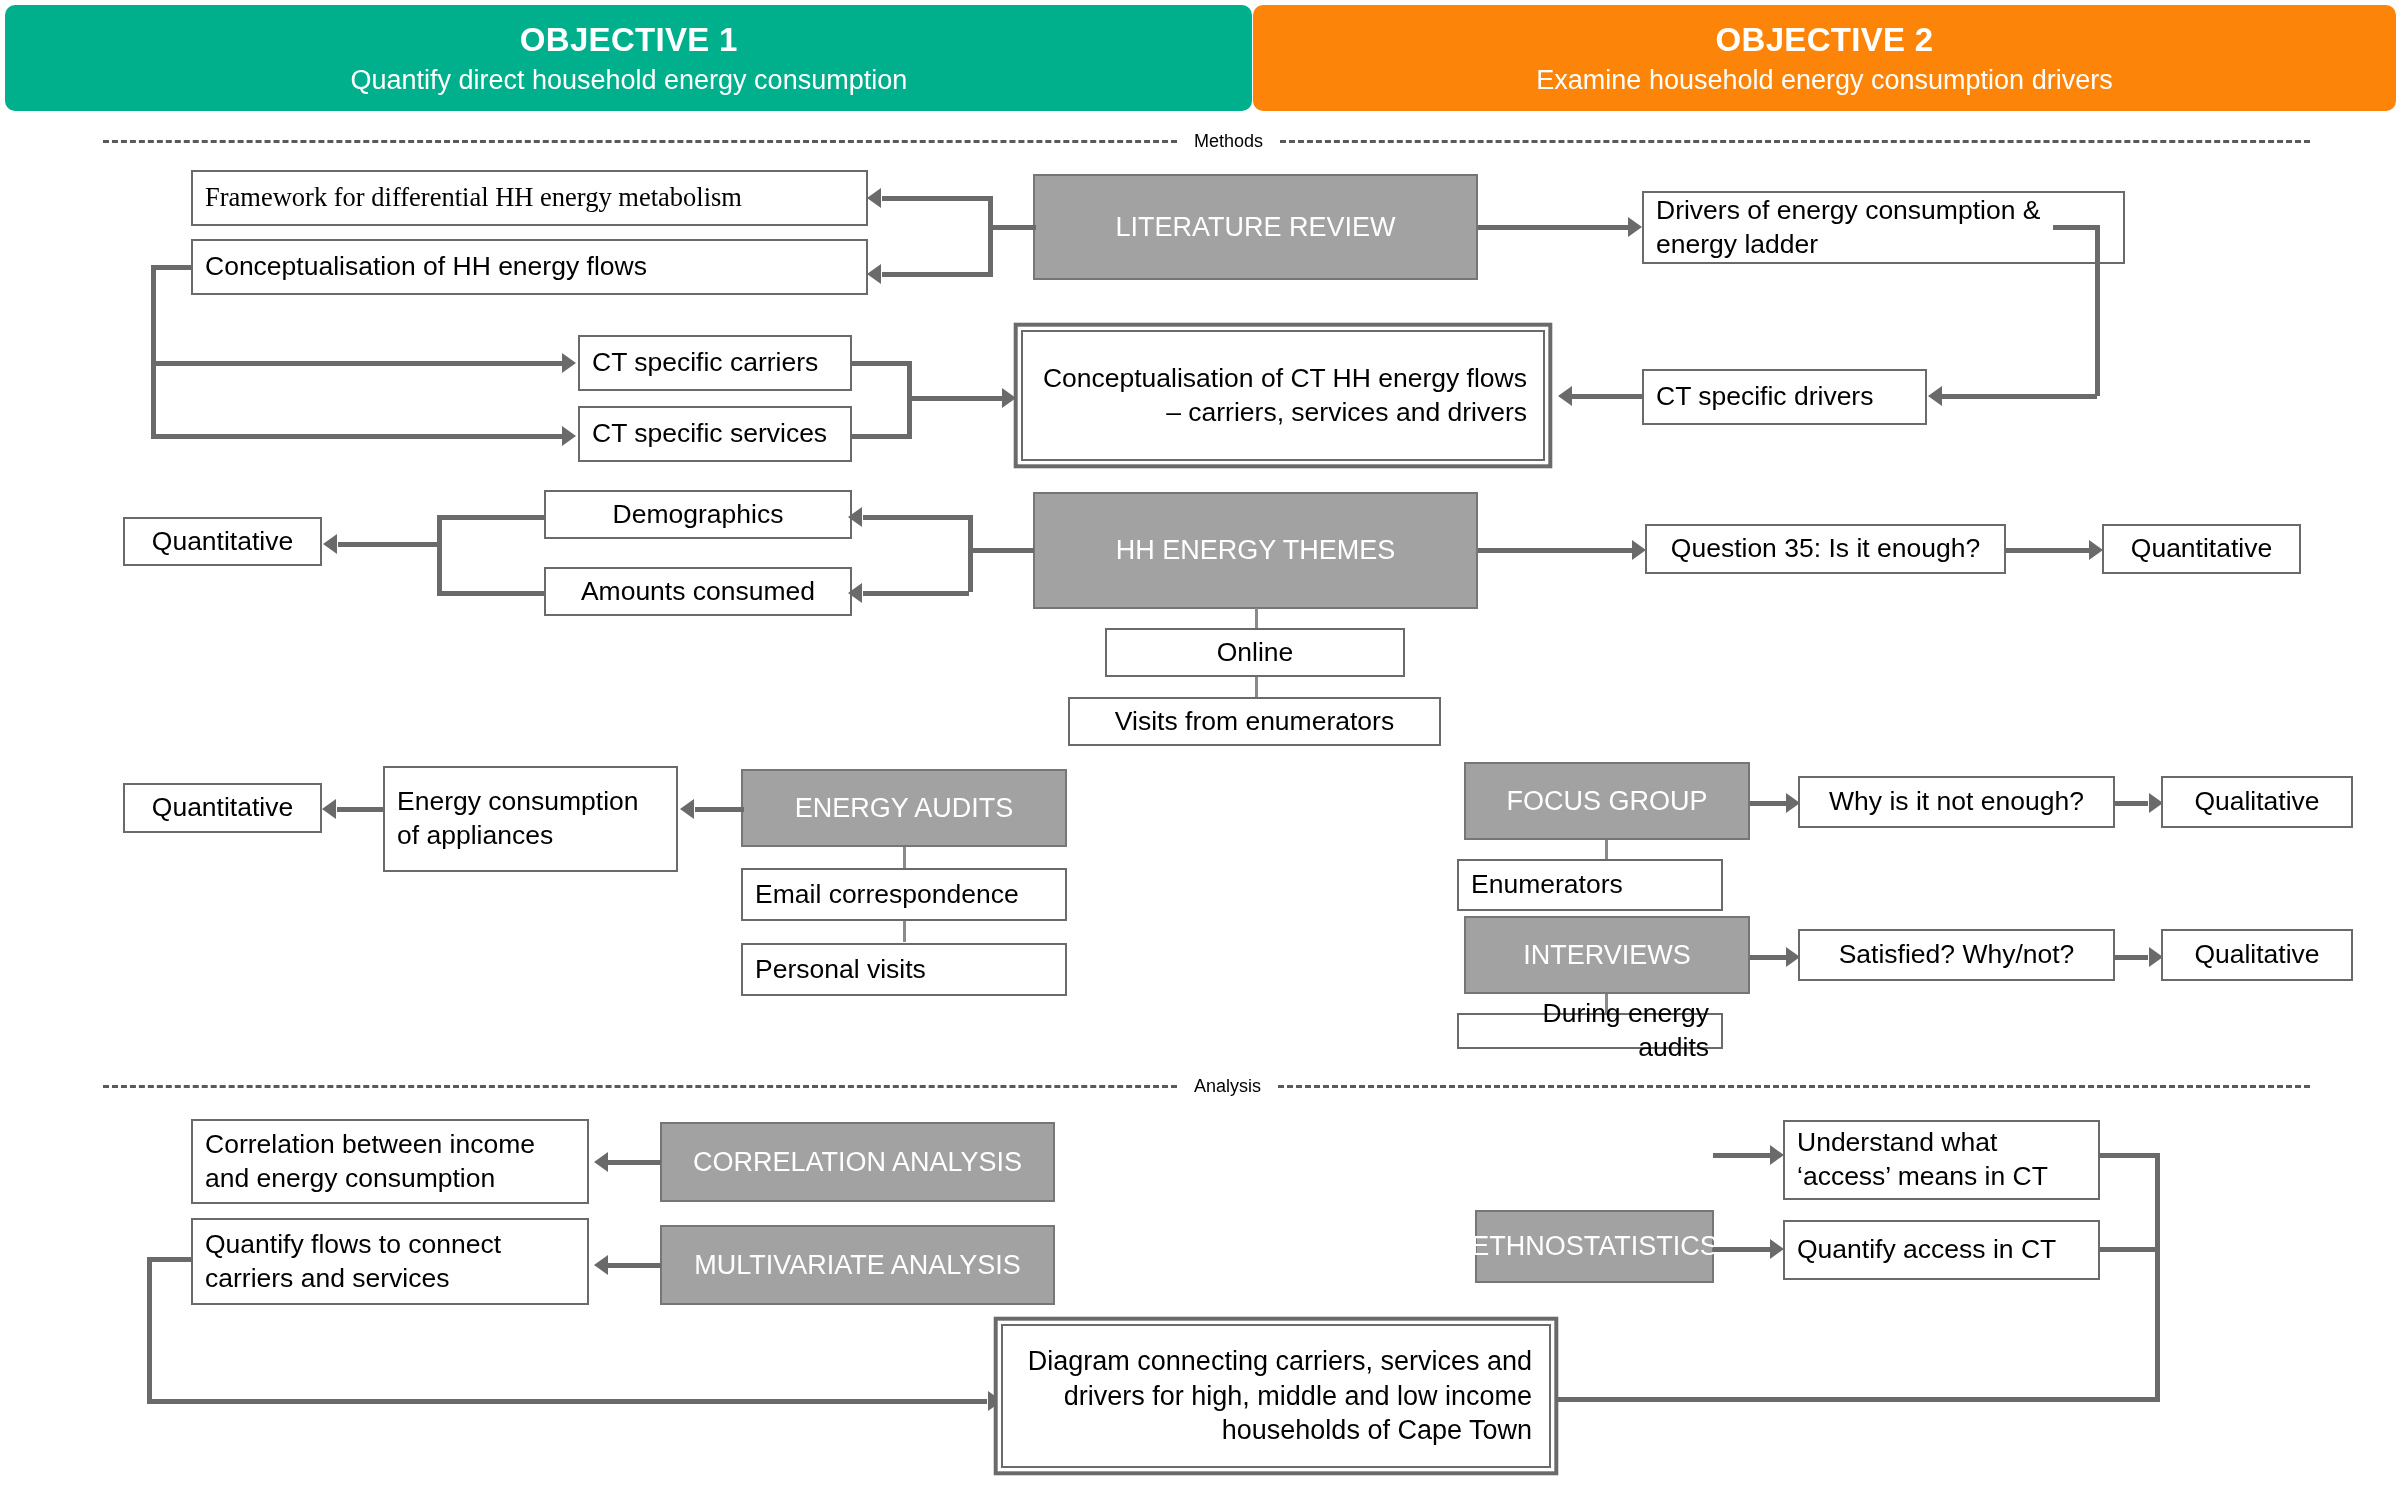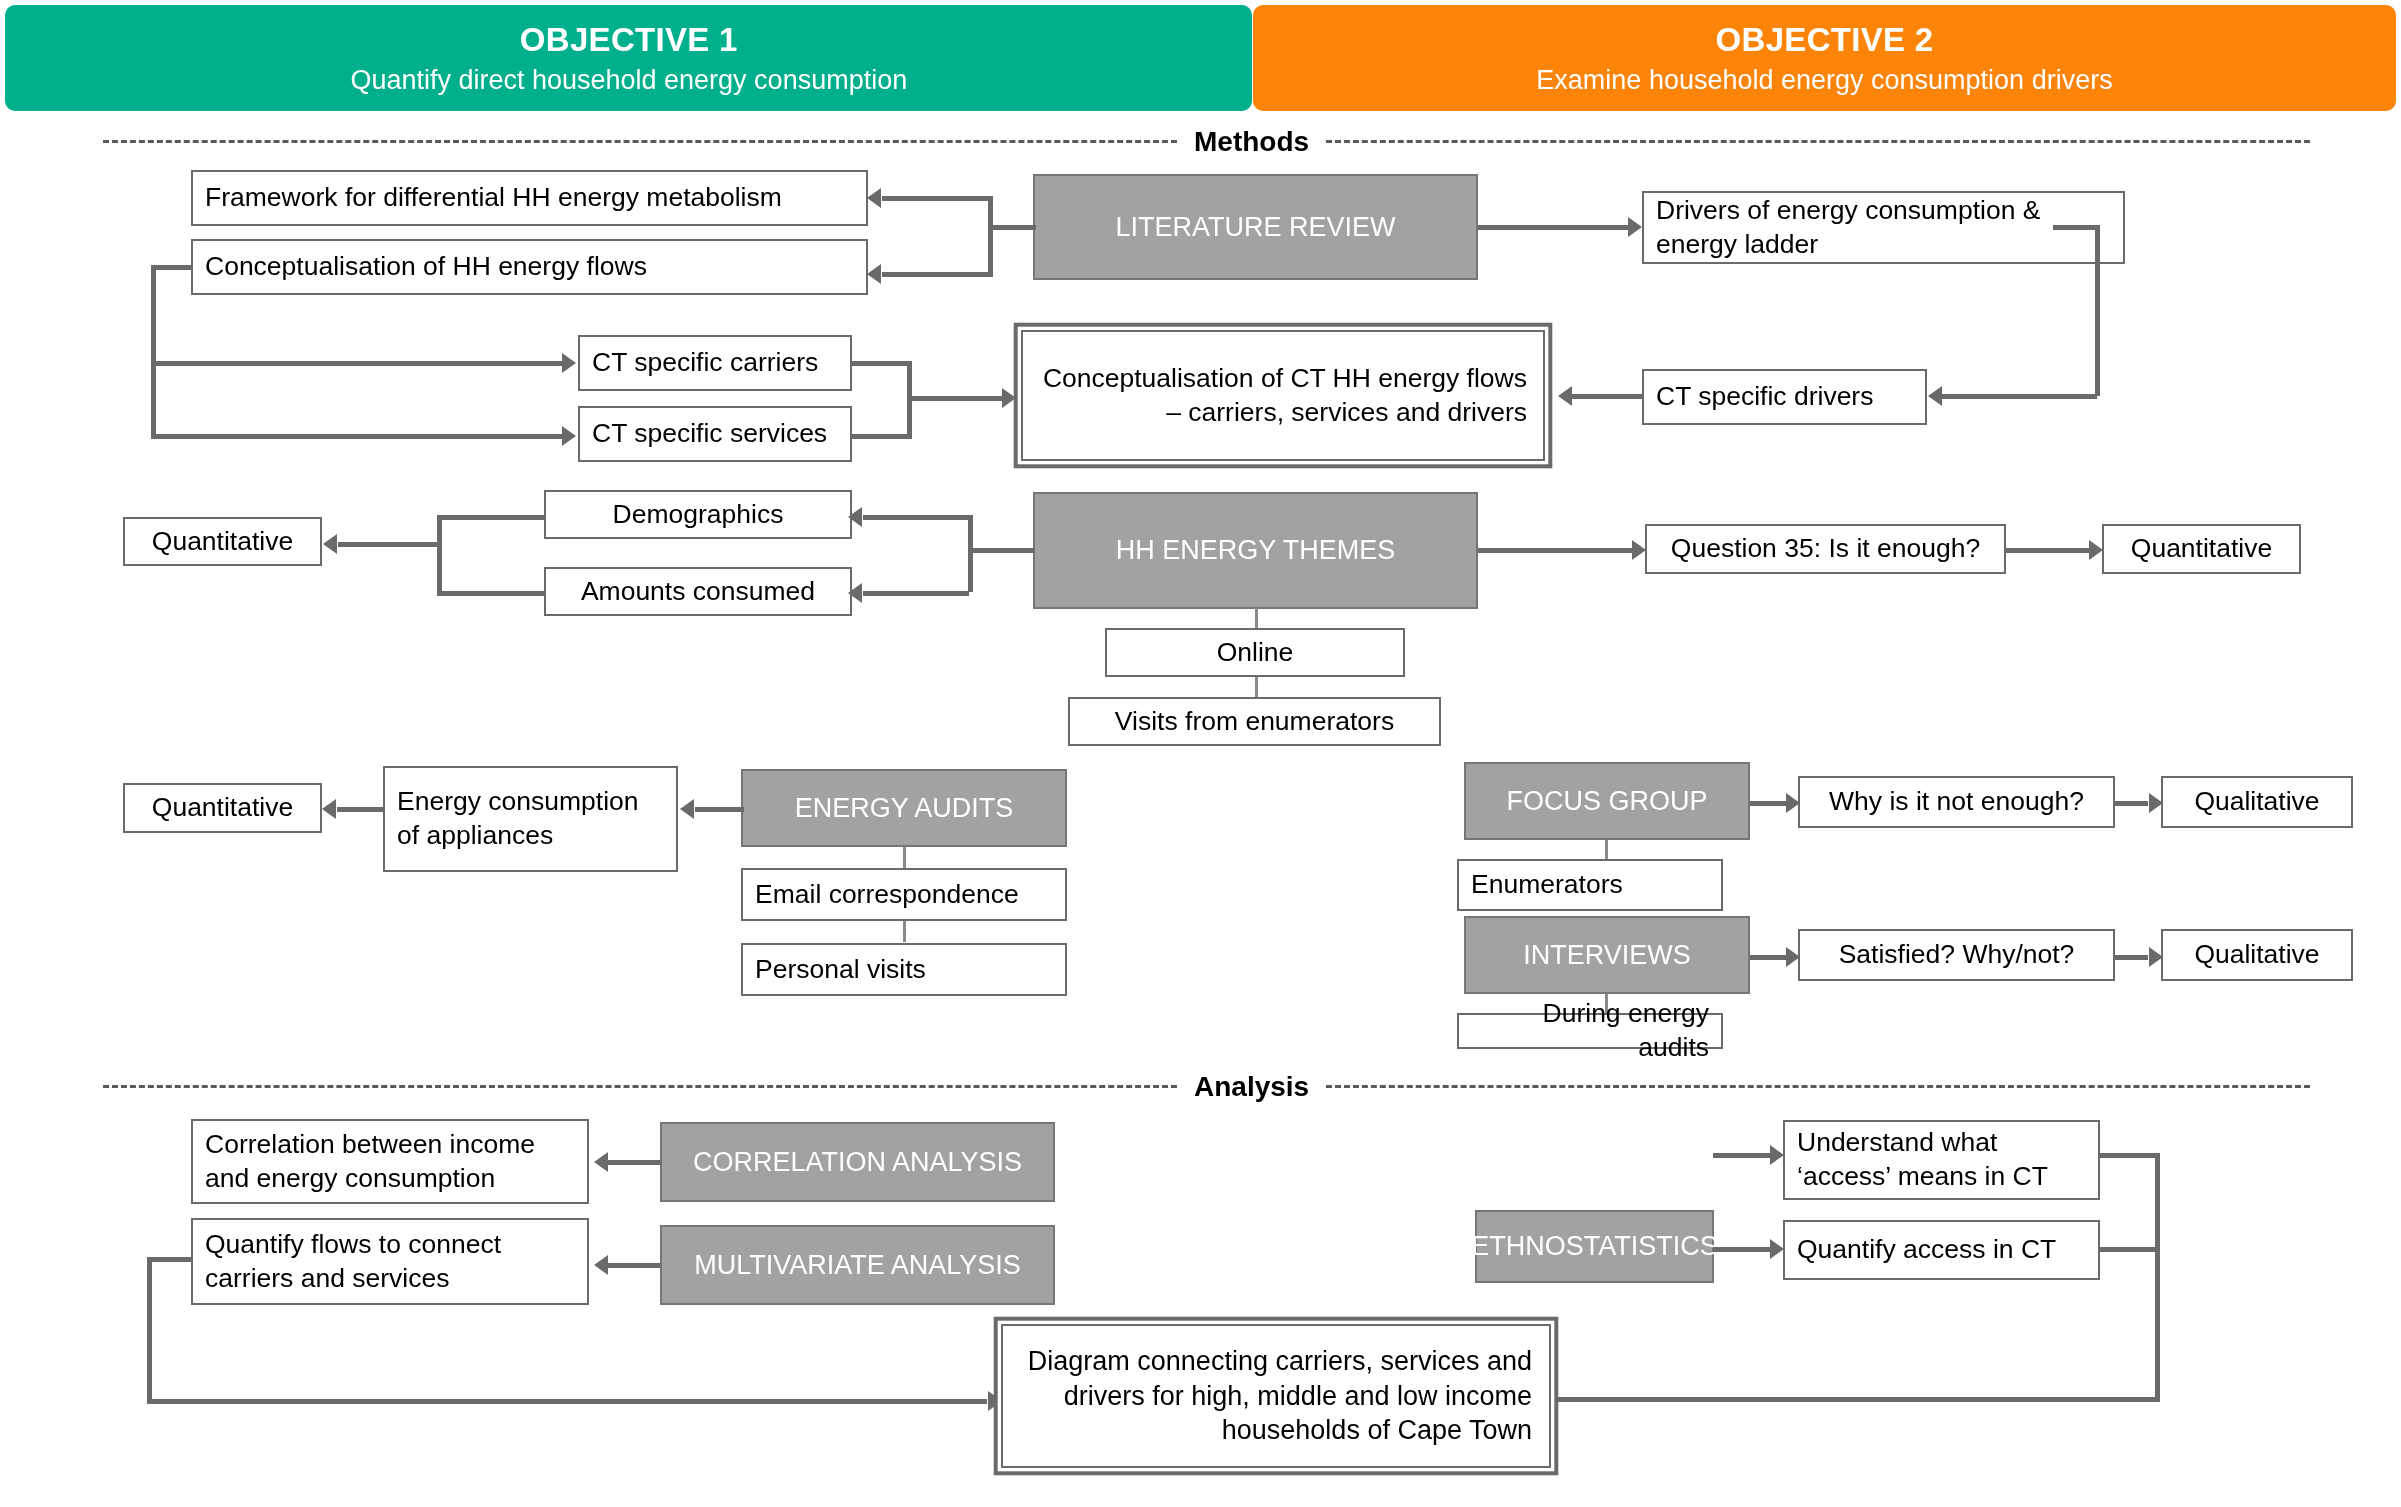--- a/index.html
+++ b/index.html
@@ -8,21 +8,21 @@
 
   
   .objbar{position:absolute;top:5.3px;height:106px;display:flex;flex-direction:column;
           align-items:center;justify-content:center;color:#fff;border-radius:10px;}
   .objbar .t1{font-size:33px;font-weight:bold;letter-spacing:0.3px;line-height:1.05;}
   .objbar .t2{font-size:27px;font-weight:normal;margin-top:8.6px;line-height:1.05;}
 
   
   .divider{position:absolute;height:29px;display:flex;align-items:center;}
   .divider .dline{flex:0 0 auto;height:0;border-top:3.3px dashed #5a5a5a;}
-  .divider .dlabel{font-size:28px;font-weight:bold;color:#000;padding:0 17px;white-space:nowrap;}
+  .divider .dlabel{font-size:18px;font-weight:normal;color:#000;padding:0 17px;white-space:nowrap;}
 
   
   .box{position:absolute;box-sizing:border-box;border:2.7px solid #6a6a6a;background:#fff;
        display:flex;align-items:center;padding:0 12px;font-size:26.5px;color:#000;line-height:1.28;}
   .box.gray{background:#a2a2a2;color:#fff;justify-content:center;text-align:center;
             border-color:#767676;font-size:27px;}
   .box.bold{font-weight:normal;justify-content:center;text-align:right;}
   .box.center{justify-content:center;text-align:center;}
   .box.dbl{border:2.7px solid #6a6a6a;box-shadow:0 0 0 3.3px #fff, 0 0 0 7.3px #6a6a6a;}
 
@@ -51,21 +51,21 @@
   </div>
 
   <div class="divider" style="left:103px;top:127px;width:2207px;">
     <div class="dline" style="width:1074px;"></div>
     <div class="dlabel">Methods</div>
     <div class="dline" style="flex:1;"></div>
   </div>
 
   <div class="box gray" style="left:1033px;top:174px;width:445px;height:106px;">LITERATURE REVIEW</div>
 
-  <div class="box" style="left:191px;top:170px;width:677px;height:56px;">Framework for differential HH energy metabolism</div>
+  <div class="box" style="left:191px;top:170px;width:677px;height:56px;font-family:Liberation Serif, serif;">Framework for differential HH energy metabolism</div>
 
   <div class="box" style="left:191px;top:239px;width:677px;height:56px;">Conceptualisation of HH energy flows</div>
 
   <div class="box" style="left:1642px;top:191px;width:483px;height:73px;">Drivers of energy consumption &amp; energy ladder</div>
 
   <div class="hline" style="left:988px;top:225px;width:48px;"></div>
   <div class="vline" style="left:988px;top:196px;height:81px;"></div>
   <div class="hline" style="left:882px;top:196px;width:107px;"></div>
   <div class="arrow left" style="left:867px;top:188px;"></div>
   <div class="hline" style="left:882px;top:272px;width:107px;"></div>

